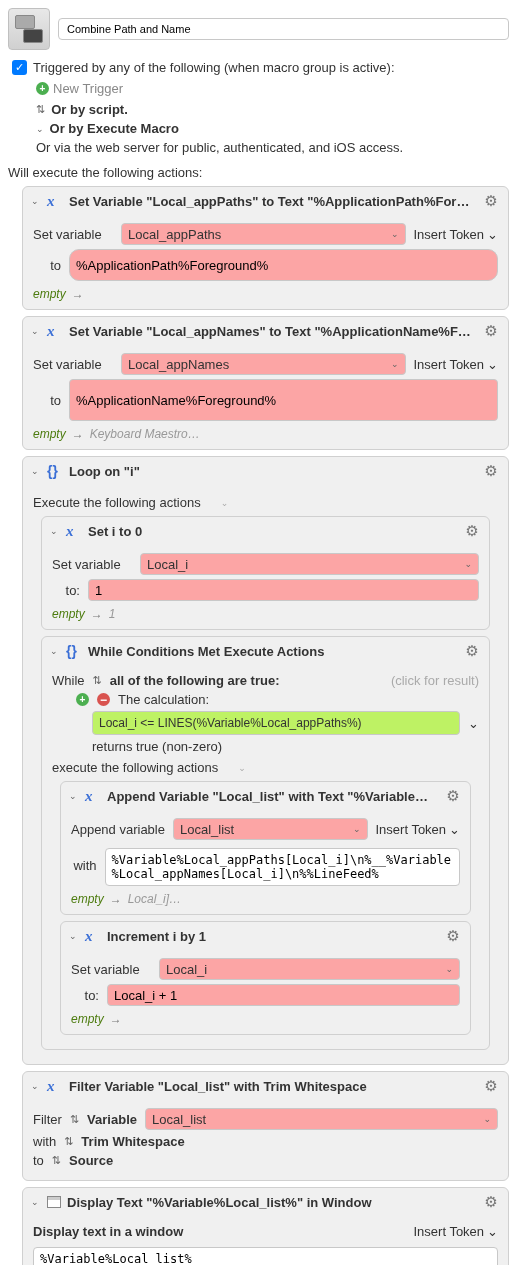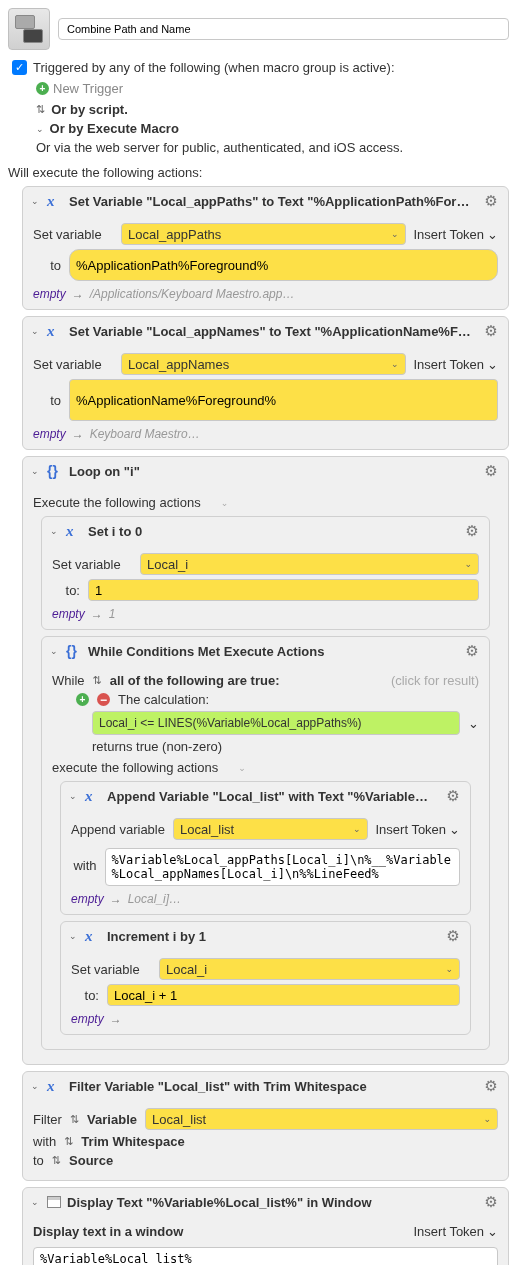--- a/index.html
+++ b/index.html
@@ -97,39 +97,39 @@
 }
 .action-body { padding: 4px 10px 8px 10px; }
 .form-row { display: flex; align-items: center; gap: 8px; margin: 4px 0; }
 .form-row .lbl { width: 80px; text-align: left; }
 .form-row .lbl-short { width: 28px; text-align: right; }
 .input, .select {
   height: 22px;
   border: 1px solid #c8c8c8;
   border-radius: 4px;
   padding: 0 6px;
-  background: #fde047;
+  background: #fca5a5;
   font-size: 13px;
 }
 .select { display: flex; align-items: center; justify-content: space-between; gap: 6px; }
 .select .caret { font-size: 9px; color: #666; }
 .input.grow, .select.grow { flex: 1; }
 .textarea {
   width: 100%;
   border: 1px solid #c8c8c8;
   border-radius: 4px;
   padding: 4px 6px;
   background: #fff;
   font-size: 12px;
   margin-top: 4px;
   resize: none;
 }
 .insert-token { white-space: nowrap; font-weight: 400; display: flex; align-items: center; gap: 3px; }
 .empty-preview { display: flex; align-items: center; gap: 6px; margin-top: 6px; font-style: italic; color: #999; font-size: 12px; }
-.empty-preview .lbl-e { font-style: italic; color: #4c1d95; }
+.empty-preview .lbl-e { font-style: italic; color: #4d7c0f; }
 .empty-preview .arrow { color: #777; }
 .minus-circle {
   width: 13px; height: 13px;
   background: #d9534f;
   border-radius: 50%;
   color: #fff;
   display: flex; align-items: center; justify-content: center;
   font-size: 12px; font-weight: bold;
   flex-shrink: 0;
 }
@@ -192,21 +192,20 @@
           <span class="caret">⌄</span>
         </div>
     </div>
     <div class="form-row">
       <span class="lbl-short">to</span>
       <input class="input grow" style="height: 32px; border-radius: 10px;" value="%ApplicationPath%Foreground%">
     </div>
     <div class="empty-preview">
       <span class="lbl-e">empty</span>
       <span class="arrow">→</span>
-      <span>/Applications/Keyboard Maestro.app…</span>
     </div>
   </div>
 </div>
 
 <div class="action">
   <div class="action-header">
     <span class="disclosure">⌄</span>
     <span class="icon-x">x</span>
     <span class="title">Set Variable "Local_appNames" to Text "%ApplicationName%Foregroun…</span>
     <div class="gear">⚙</div>

